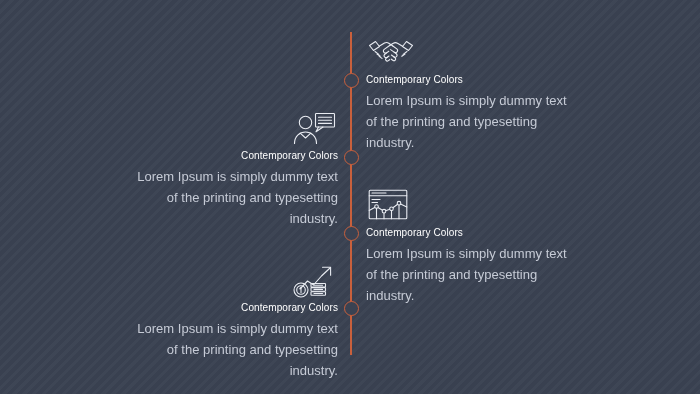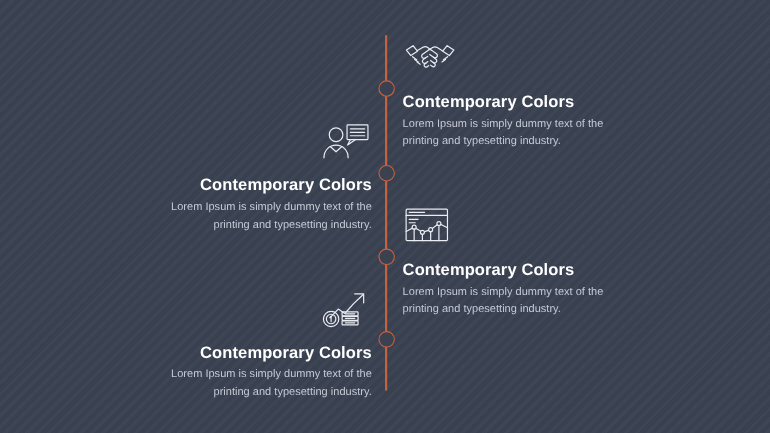--- a/index.html
+++ b/index.html
@@ -74,31 +74,31 @@
   .block.right .icon-wrap { text-align: left; padding-left: 2px; }
   .block.left  .icon-wrap { text-align: right; padding-right: 2px; }
 
   .icon-wrap svg {
     display: inline-block;
     vertical-align: bottom;
   }
 
   .item-title {
     color: #ffffff;
-    font-size: 15px;
-    font-weight: bold;
+    font-size: 10px;
+    font-weight: normal;
     letter-spacing: 0.1px;
-    margin-top: 12px;
+    margin-top: 2px;
     margin-bottom: 4px;
     line-height: 1.15;
   }
 
   .item-desc {
     color: #c6cbd6;
-    font-size: 10px;
+    font-size: 13px;
     line-height: 1.62;
     letter-spacing: 0.02px;
     max-width: 205px;
   }
   .block.left .item-desc { margin-left: auto; }
 </style>
 </head>
 <body>
 
 <div id="slide">

